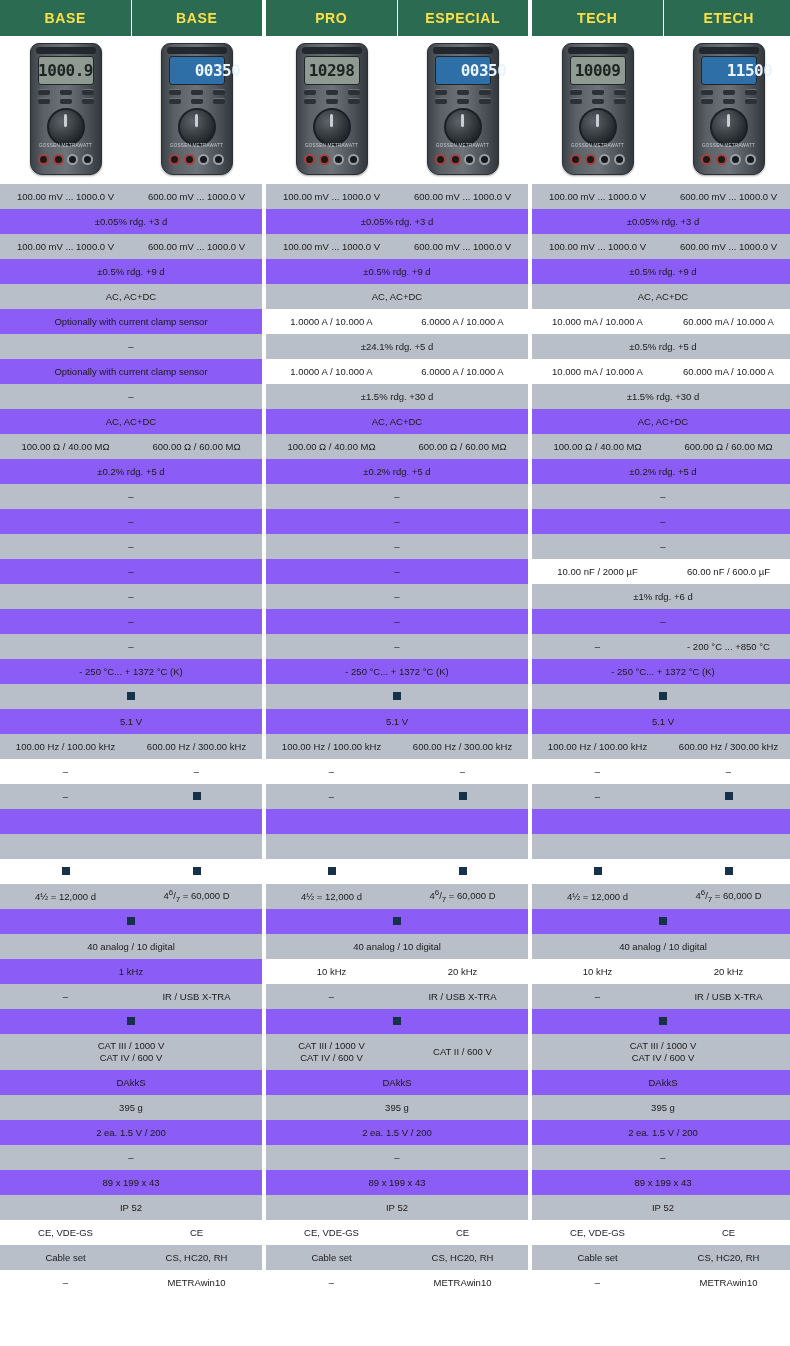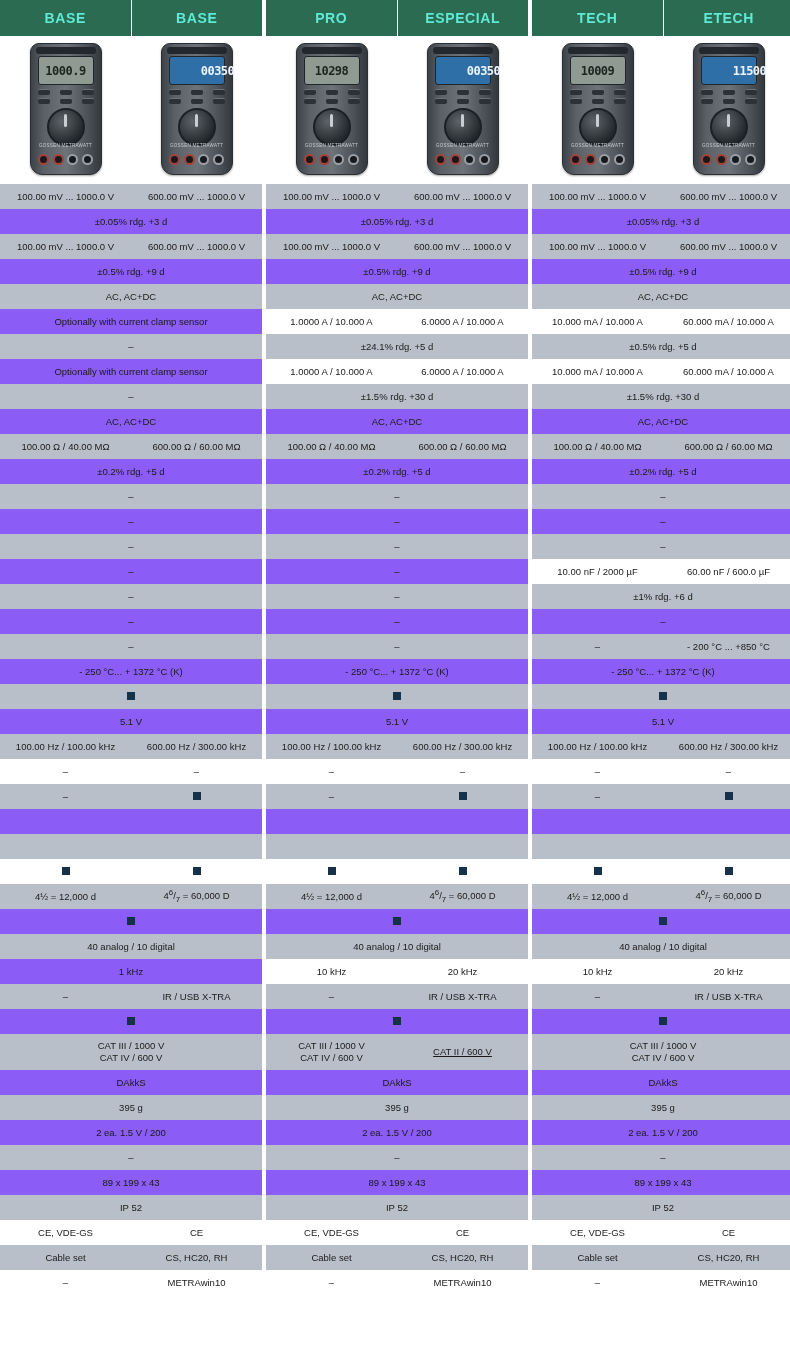--- a/index.html
+++ b/index.html
@@ -21,21 +21,21 @@
     border-collapse: collapse;
     table-layout: fixed;
   }
 
   
   col.c { width: 131px; }
   col.gut { width: 4px; }
 
   th.head {
     background: #2b6b52;
-    color: #5eead4;
+    color: #fde047;
     font-size: 14px;
     font-weight: bold;
     letter-spacing: 0.6px;
     text-align: center;
     height: 36px;
     padding: 0;
     border-right: 1px solid #ffffff;
   }
   th.head.last { border-right: none; }
   td.gutter, th.gutter {
@@ -90,21 +90,21 @@
   .meter .screen {
     position: absolute; top: 12px; left: 7px; right: 7px; height: 29px;
     border-radius: 3px;
     border: 1px solid #20252a;
     display: flex; align-items: center; justify-content: center;
   }
   .meter.dark .screen { background: #8f9a93; }
   .meter.blue .screen { background: #2f6fa8; }
   .meter .screen .lcd {
     font-family: "DejaVu Sans Mono", monospace;
-    font-size: 12px;
+    font-size: 16px;
     font-weight: bold;
     letter-spacing: -0.5px;
   }
   .meter.dark .screen .lcd { color: #1d2421; }
   .meter.blue .screen .lcd { color: #eaf4ff; margin-left: 42px; }
   .meter .btnrow {
     position: absolute; left: 7px; right: 7px; top: 45px;
     display: flex; justify-content: space-between;
   }
   .meter .btn {
@@ -595,21 +595,21 @@
           <td class="cell sp2" colspan="2"><span class="sq"></span></td>
           <td class="gutter"></td>
           <td class="cell sp2" colspan="2"><span class="sq"></span></td>
           <td class="gutter"></td>
           <td class="cell sp2" colspan="2"><span class="sq"></span></td>
         </tr>
         <tr class="grey">
           <td class="cell sp2" colspan="2" style="height: 36px;">CAT III / 1000 V<br>CAT IV / 600 V</td>
           <td class="gutter"></td>
           <td class="cell" style="height: 36px;">CAT III / 1000 V<br>CAT IV / 600 V</td>
-          <td class="cell" style="height: 36px; text-decoration: underline;">CAT II / 600 V</td>
+          <td class="cell" style="height: 36px;">CAT II / 600 V</td>
           <td class="gutter"></td>
           <td class="cell sp2" colspan="2" style="height: 36px;">CAT III / 1000 V<br>CAT IV / 600 V</td>
         </tr>
         <tr class="white">
           <td class="cell sp2" colspan="2">DAkkS</td>
           <td class="gutter"></td>
           <td class="cell sp2" colspan="2">DAkkS</td>
           <td class="gutter"></td>
           <td class="cell sp2" colspan="2">DAkkS</td>
         </tr>

